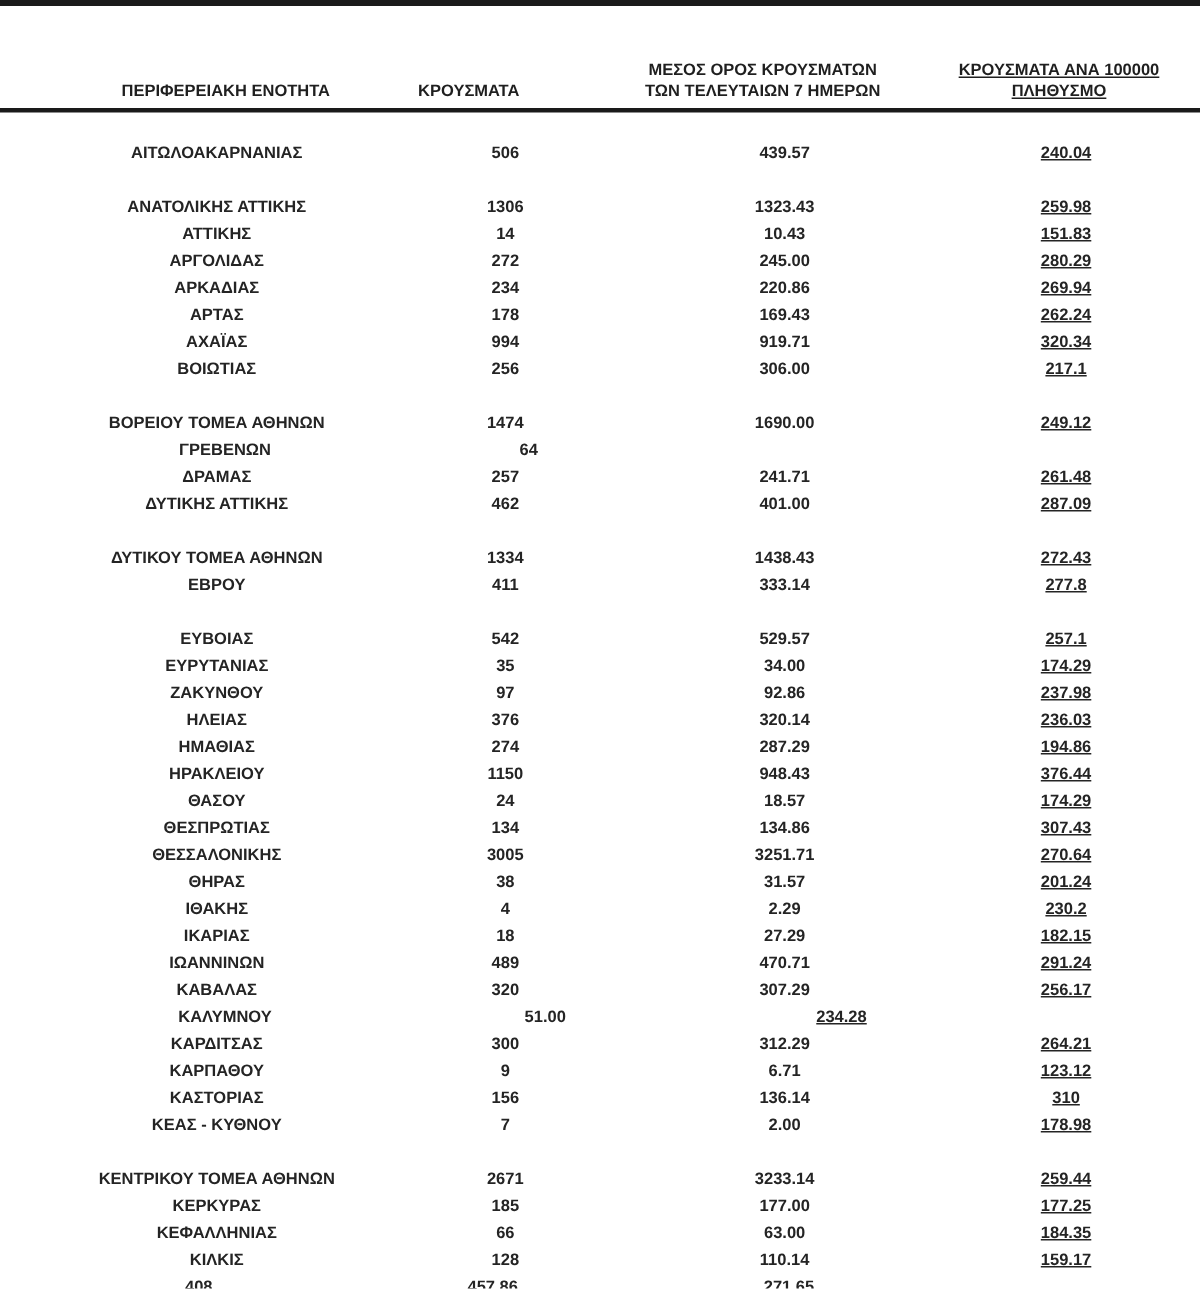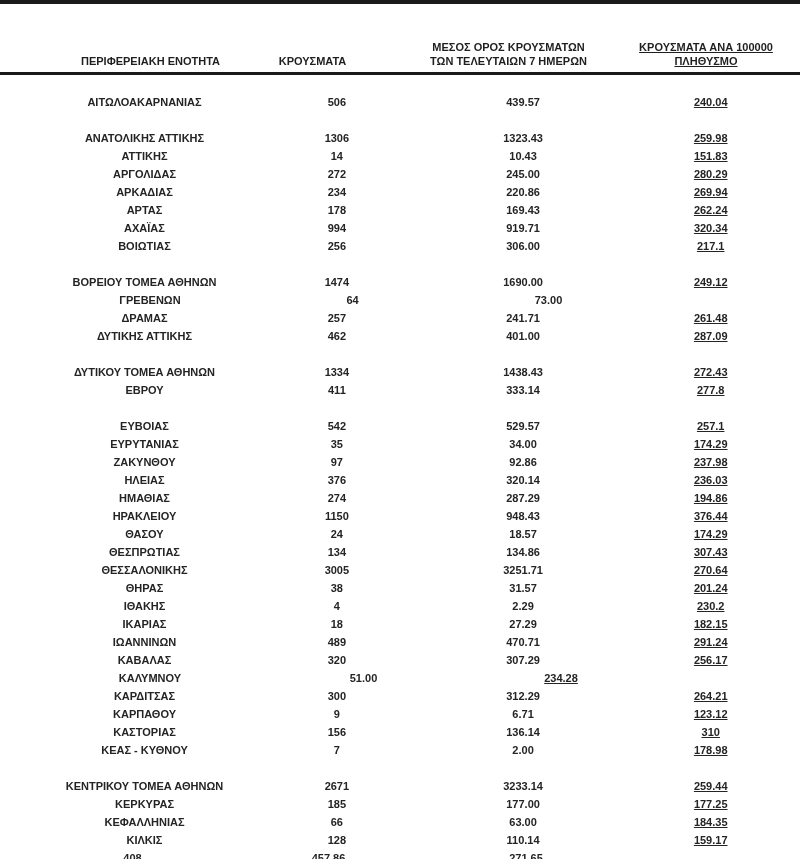--- a/index.html
+++ b/index.html
@@ -129,21 +129,20 @@
       <div class="group-gap"></div>
       <div class="row">
         <div class="cell c1">ΒΟΡΕΙΟΥ ΤΟΜΕΑ ΑΘΗΝΩΝ</div>
         <div class="cell c2">1474</div>
         <div class="cell c3">1690.00</div>
         <div class="cell c4">249.12</div>
       </div>
       <div class="row">
         <div class="cell c1">ΓΡΕΒΕΝΩΝ</div>
         <div class="cell c2">64</div>
-        <div class="cell c3">73.00</div>
       </div>
       <div class="row">
         <div class="cell c1">ΔΡΑΜΑΣ</div>
         <div class="cell c2">257</div>
         <div class="cell c3">241.71</div>
         <div class="cell c4">261.48</div>
       </div>
       <div class="row">
         <div class="cell c1">ΔΥΤΙΚΗΣ ΑΤΤΙΚΗΣ</div>
         <div class="cell c2">462</div>

